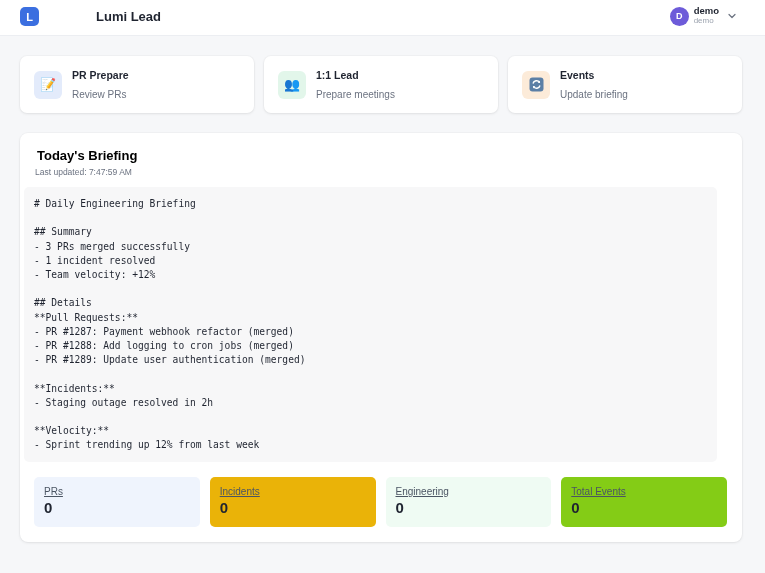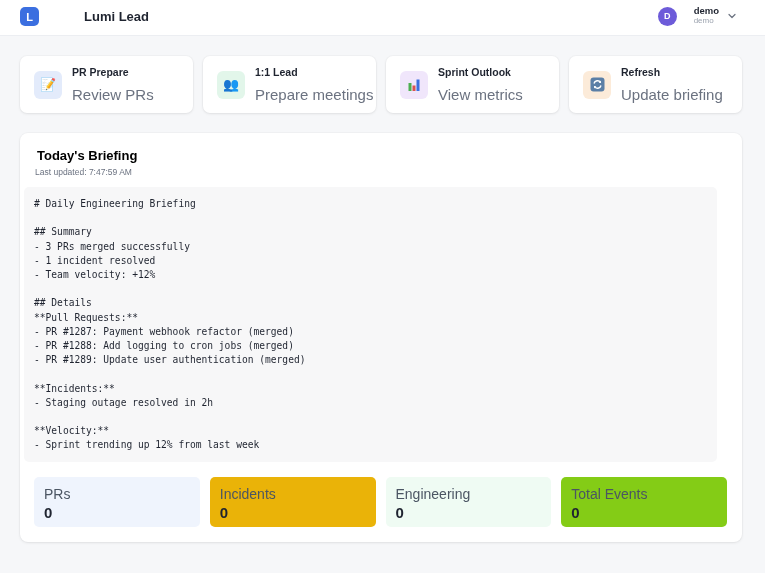--- a/index.html
+++ b/index.html
@@ -13,63 +13,63 @@
   .topbar {
     position: absolute; left: 0; top: 0; width: 765px; height: 36px;
     background: #ffffff; border-bottom: 1px solid #eceef2;
   }
   .logo { position: absolute; left: 20px; top: 7px; display: flex; align-items: center; }
   .logo-badge {
     width: 19px; height: 19px; border-radius: 5px;
     background: #3b6fe0; color: #fff; font-size: 11px; font-weight: bold;
     display: flex; align-items: center; justify-content: center;
   }
-  .logo-text { margin-left: 9px; font-size: 13px; font-weight: bold; color: #1f2430; padding-left: 36px; }
+  .logo-text { margin-left: 21px; font-size: 13px; font-weight: bold; color: #1f2430; padding-left: 36px; }
   .user { position: absolute; right: 28px; top: 6px; display: flex; align-items: center; cursor: pointer; }
   .avatar {
     width: 19px; height: 19px; border-radius: 50%;
     background: #6d5bd9; color: #fff; font-size: 9px; font-weight: bold;
     display: flex; align-items: center; justify-content: center;
   }
-  .user-text { margin-left: 17px; line-height: 10px; }
+  .user-text { margin-left: 5px; line-height: 10px; }
   .user-name { font-size: 9.5px; font-weight: bold; color: #1f2430; display: block; }
   .user-sub { font-size: 8px; color: #9ca3af; display: block; }
   .chev { margin-left: 8px; width: 10px; height: 10px; }
 
   .actions { position: absolute; left: 20px; top: 56px; width: 722px; height: 57px; display: flex; gap: 10px; }
   .action {
     flex: 1; background: #fff; border-radius: 7px;
     box-shadow: 0 1px 3px rgba(0,0,0,0.08), 0 0 0 1px rgba(0,0,0,0.02);
     display: flex; align-items: center; padding-left: 14px; cursor: pointer;
   }
   .action-icon {
     width: 28px; height: 28px; border-radius: 6px;
     display: flex; align-items: center; justify-content: center; font-size: 13px;
   }
   .action-text { margin-left: 10px; }
   .action-title { display: block; font-size: 10.5px; font-weight: bold; color: #1f2430; }
-  .action-sub { display: block; font-size: 15px; color: #6b7280; margin-top: 8px; }
+  .action-sub { display: block; font-size: 10px; color: #6b7280; margin-top: 8px; }
 
   .card {
     position: absolute; left: 20px; top: 133px; width: 722px; height: 409px;
     background: #fff; border-radius: 8px;
     box-shadow: 0 1px 3px rgba(0,0,0,0.08), 0 0 0 1px rgba(0,0,0,0.02);
   }
   .card-title { position: absolute; left: 17px; top: 15px; font-size: 13px; font-weight: bold; color: #000000; }
   .card-sub { position: absolute; left: 15px; top: 34px; font-size: 8.5px; color: #6b7280; }
   .briefing {
     position: absolute; left: 4px; top: 54px; width: 693px; height: 275px;
     background: #f7f7f8; border-radius: 5px;
     padding: 10px 10px;
     font-family: "DejaVu Sans Mono", "Liberation Mono", monospace;
     font-size: 9.6px; line-height: 14.2px; color: #1f2430; white-space: pre;
   }
   .stats { position: absolute; left: 14px; top: 344px; width: 693px; height: 50px; display: flex; gap: 10px; }
   .stat { flex: 1; border-radius: 5px; padding: 9px 10px; }
-  .stat-label { display: block; font-size: 14px; color: #4b5563; }
+  .stat-label { display: block; font-size: 10px; color: #4b5563; text-decoration: underline; }
   .stat-value { display: block; font-size: 15px; font-weight: bold; color: #1f2430; margin-top: 2px; }
 </style>
 </head>
 <body>
 
 <div class="topbar">
   <div class="logo">
     <div class="logo-badge">L</div>
     <span class="logo-text">Lumi Lead</span>
   </div>
@@ -94,44 +94,31 @@
     </div>
   </div>
   <div class="action">
     <div class="action-icon" style="background:#e2f6ea">👥</div>
     <div class="action-text">
       <span class="action-title">1:1 Lead</span>
       <span class="action-sub">Prepare meetings</span>
     </div>
   </div>
   <div class="action">
-    <div class="action-icon" style="background:#f0e6fb">
-      <svg width="14" height="14" viewBox="0 0 14 14">
-        <rect x="1.5" y="5" width="3" height="8" fill="#4caf50"></rect>
-        <rect x="5.5" y="7.5" width="3" height="5.5" fill="#d9534f"></rect>
-        <rect x="9.5" y="1.5" width="3" height="11.5" fill="#3b6fe0"></rect>
-      </svg>
-    </div>
-    <div class="action-text">
-      <span class="action-title">Sprint Outlook</span>
-      <span class="action-sub">View metrics</span>
-    </div>
-  </div>
-  <div class="action">
     <div class="action-icon" style="background:#fcebd9">
       <svg width="15" height="15" viewBox="0 0 15 15">
         <rect x="0.5" y="0.5" width="14" height="14" rx="3" fill="#5b7fa6"></rect>
         <path d="M4 6.5 A3.6 3.6 0 0 1 10.6 5.5" fill="none" stroke="#fff" stroke-width="1.4"></path>
         <path d="M11 8.5 A3.6 3.6 0 0 1 4.4 9.5" fill="none" stroke="#fff" stroke-width="1.4"></path>
         <path d="M10.9 3.6 L11 6 L8.7 5.8 Z" fill="#fff"></path>
         <path d="M4.1 11.4 L4 9 L6.3 9.2 Z" fill="#fff"></path>
       </svg>
     </div>
     <div class="action-text">
-      <span class="action-title">Refresh</span>
+      <span class="action-title">Events</span>
       <span class="action-sub">Update briefing</span>
     </div>
   </div>
 </div>
 
 <div class="card">
   <div class="card-title">Today's Briefing</div>
   <div class="card-sub">Last updated: 7:47:59 AM</div>
   <div class="briefing"># Daily Engineering Briefing
 

